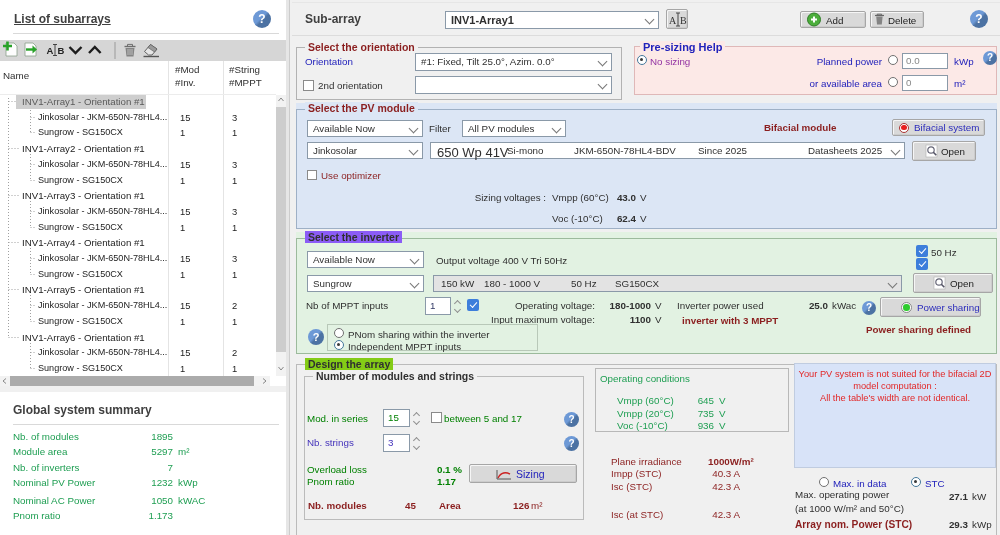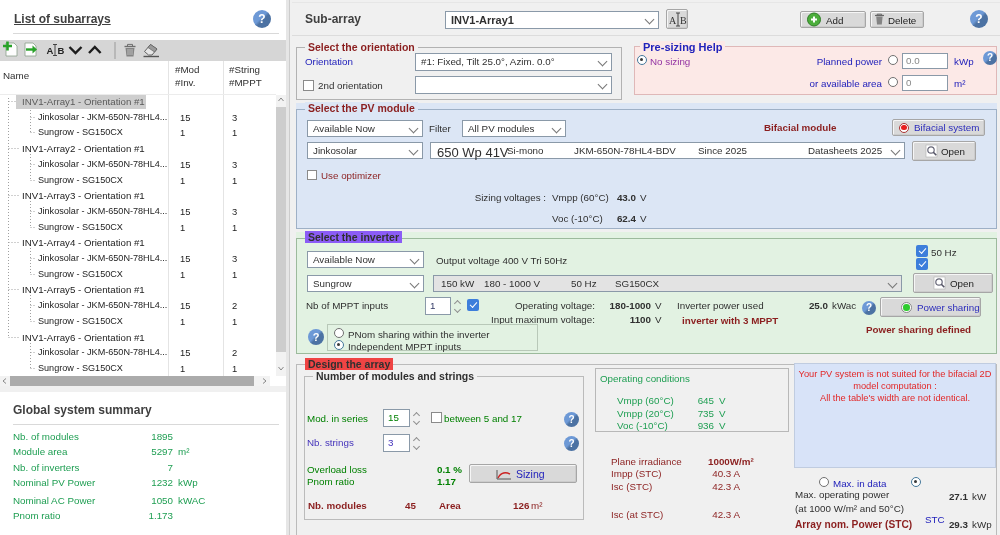--- a/index.html
+++ b/index.html
@@ -356,21 +356,21 @@
 <div class="ab b maroon" style="left:682px;top:315px;">inverter with 3 MPPT</div>
 <div class="ab b maroon" style="left:866px;top:324px;">Power sharing defined</div>
 <div class="help" style="left:308px;top:329px;width:16px;height:16px;font-size:11px;line-height:16px;">?</div>
 <div class="gbx" style="left:327px;top:324px;width:211px;height:27px;border-color:#b8c8b8;"></div>
 <div class="radio" style="left:334px;top:328px;"></div>
 <div class="ab" style="left:348px;top:329px;">PNom sharing within the inverter</div>
 <div class="radio sel" style="left:334px;top:340px;"></div>
 <div class="ab" style="left:348px;top:341px;">Independent MPPT inputs</div>
 
 <div class="gbx" style="left:296px;top:364px;width:701px;height:171px;border-color:#bbbbbb;border-bottom:none;">
-  <span class="gtitle" style="background:#ef4444;font-size:10.5px;color:#303030;">Design the array</span>
+  <span class="gtitle" style="background:#84cc16;font-size:10.5px;color:#303030;">Design the array</span>
 </div>
 <div class="gbx" style="left:304px;top:376px;width:280px;height:144px;border-color:#bbbbbb;text-decoration:underline;">
   <span class="gtitle" style="background:#f0f0f0;font-size:10.5px;color:#303030;">Number of modules and strings</span>
 </div>
 <div class="ab grn2" style="left:307px;top:413px;">Mod. in series</div>
 <div class="inp" style="left:383px;top:409px;width:27px;height:18px;">
     <span style="position:absolute;left:4px;top:2px;color:#008000;">15</span>
   </div>
 <div class="spin" style="left:411px;top:409px;"></div>
 <div class="cb" style="left:431px;top:412px;width:11px;height:11px;"></div>
@@ -419,20 +419,20 @@
 <div class="ab maroon ra" style="left:700px;top:481px;width:40px;">42.3 A</div>
 <div class="ab maroon" style="left:611px;top:509px;">Isc (at STC)</div>
 <div class="ab maroon ra" style="left:700px;top:509px;width:40px;">42.3 A</div>
 
 <div class="ab" style="left:794px;top:363px;width:202px;height:105px;background:#d8e3f8;border:1px solid #c0cce0;"></div>
 <div class="ab nw" style="left:795px;top:368px;width:200px;text-align:center;color:#e22828;font-size:9.3px;line-height:12px;">Your PV system is not suited for the bifacial 2D<br>model computation :<br>All the table's width are not identical.</div>
 
 <div class="radio" style="left:819px;top:477px;"></div>
 <div class="ab blue" style="left:833px;top:478px;">Max. in data</div>
 <div class="radio sel" style="left:911px;top:477px;"></div>
-<div class="ab blue" style="left:925px;top:478px;margin-top:36px;">STC</div>
+<div class="ab blue" style="left:925px;top:478px;">STC</div>
 <div class="ab" style="left:795px;top:489px;">Max. operating power</div>
 <div class="ab b ra" style="left:930px;top:491px;width:38px;">27.1</div>
 <div class="ab" style="left:972px;top:491px;">kW</div>
 <div class="ab" style="left:795px;top:503px;">(at 1000 W/m²  and 50°C)</div>
 <div class="ab b maroon" style="left:795px;top:519px;font-size:10.2px;">Array nom. Power (STC)</div>
 <div class="ab b ra" style="left:930px;top:519px;width:38px;">29.3</div>
 <div class="ab" style="left:972px;top:519px;">kWp</div>
 
 </body></html>

